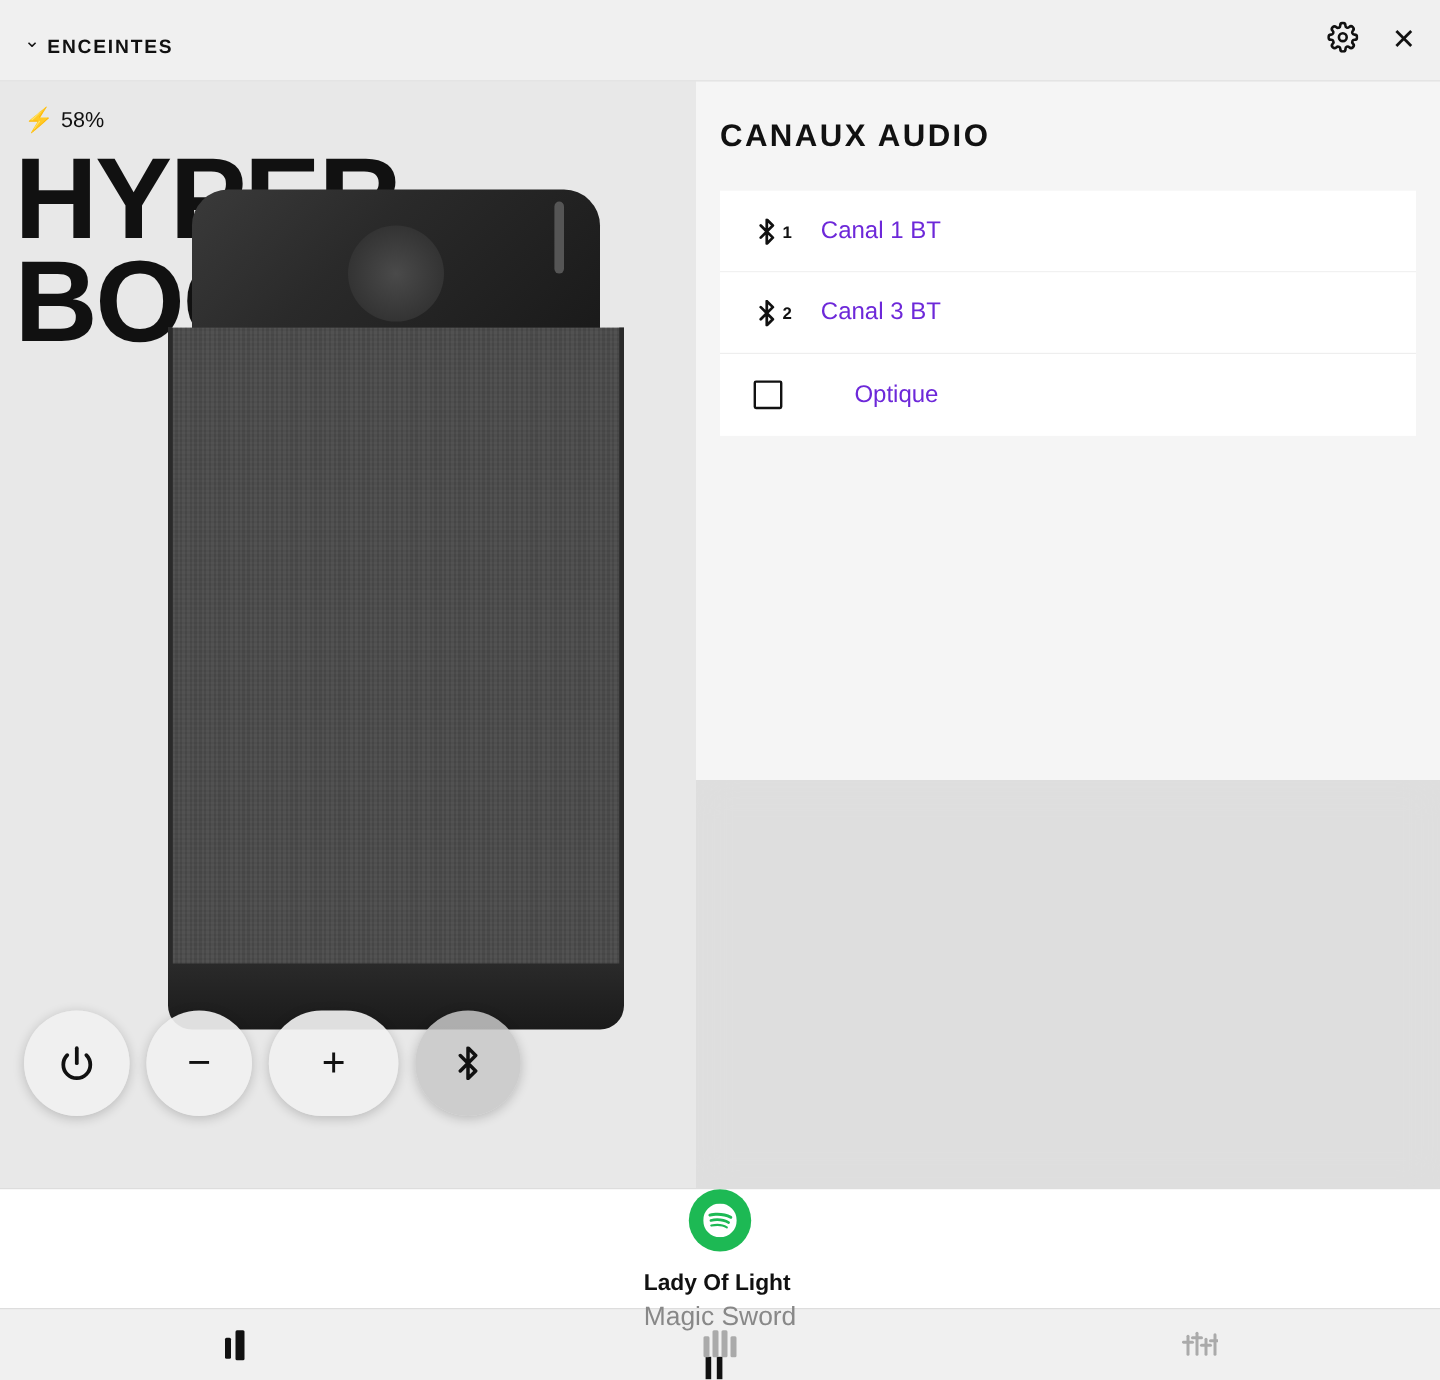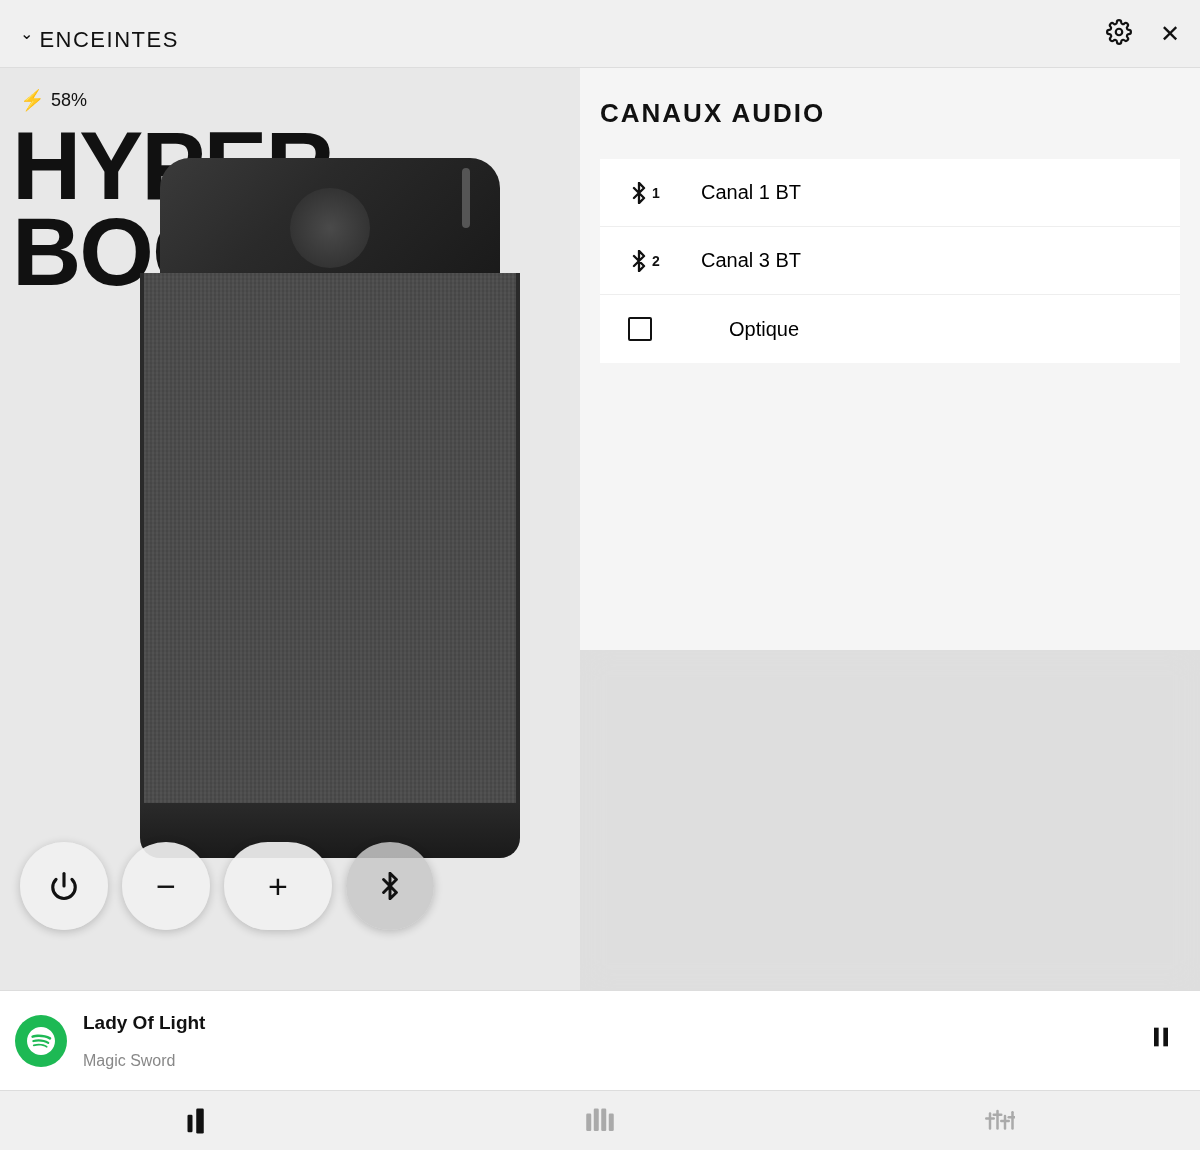--- a/index.html
+++ b/index.html
@@ -29,22 +29,22 @@
       align-items: center;
       gap: 6px;
     }
 
     .chevron-down {
       font-size: 16px;
       color: #111;
     }
 
     .top-bar-title {
-      font-size: 22px;
-      font-weight: 400;
+      font-size: 16px;
+      font-weight: 700;
       letter-spacing: 1.5px;
       color: #111;
       margin-top: 13px;
     }
 
     .top-bar-icons {
       display: flex;
       align-items: center;
       gap: 28px;
     }
@@ -251,22 +251,21 @@
       font-weight: 700;
       color: #111;
       min-width: 36px;
       display: flex;
       align-items: center;
     }
 
     .channel-label {
       font-size: 20px;
       font-weight: 400;
-      color: #000000;
-      margin-left: 17px;
+      color: #6d28d9;
     }
 
     
     .right-panel-blur {
       position: absolute;
       bottom: 0;
       left: 0;
       right: 0;
       height: 340px;
       background: rgba(200, 200, 200, 0.5);
@@ -276,20 +275,21 @@
 
     
     .now-playing {
       height: 100px;
       background: #fff;
       display: flex;
       align-items: center;
       padding: 0 15px;
       border-top: 1px solid #ddd;
       gap: 16px;
+      flex-direction: column;
     }
 
     .spotify-icon {
       width: 52px;
       height: 52px;
       border-radius: 50%;
       background: #1DB954;
       display: flex;
       align-items: center;
       justify-content: center;
@@ -302,23 +302,23 @@
       flex: 1;
     }
 
     .track-title {
       font-size: 19px;
       font-weight: 700;
       color: #111;
     }
 
     .track-artist {
-      font-size: 16px;
+      font-size: 22px;
       color: #888;
-      margin-top: 18px;
+      margin-top: 3px;
     }
 
     .pause-btn {
       background: none;
       border: none;
       cursor: pointer;
       font-size: 30px;
       color: #111;
       margin-right: 10px;
     }

